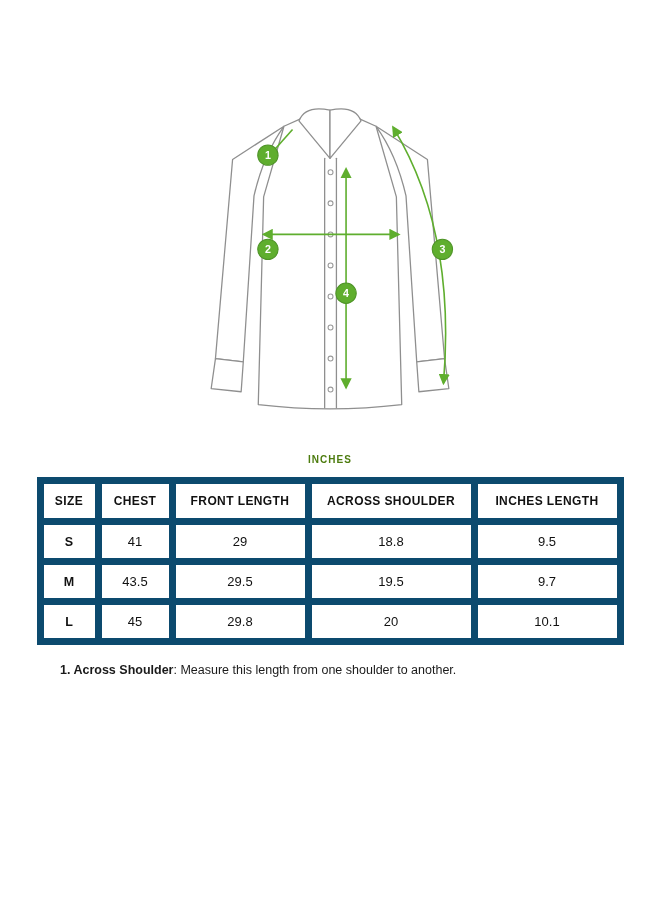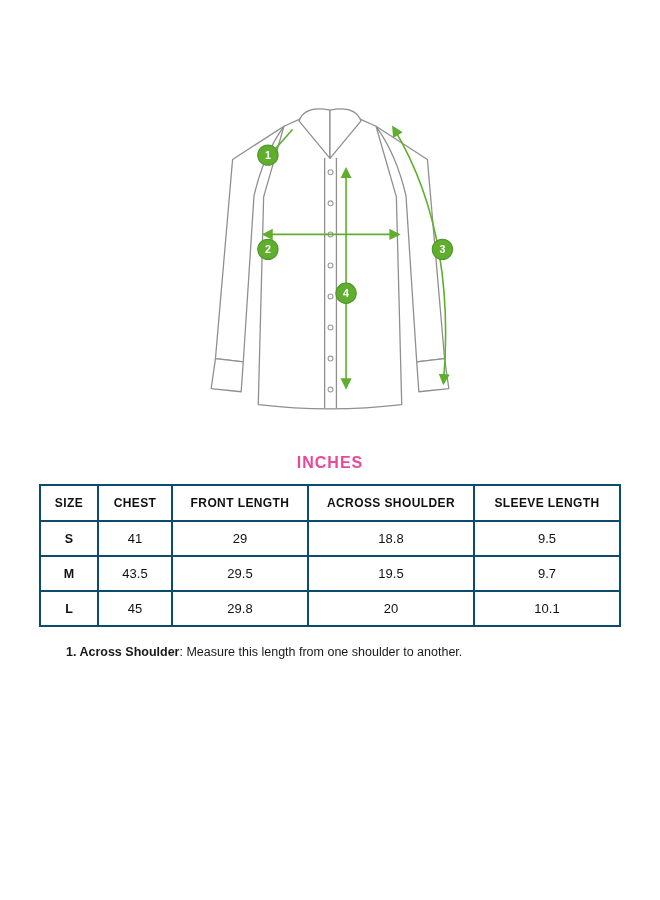--- a/index.html
+++ b/index.html
@@ -15,34 +15,34 @@
 
   .diagram-wrap {
     padding-top: 92px;
     text-align: center;
   }
   .diagram-wrap svg { display: inline-block; }
 
   .unit-label {
     margin-top: 24px;
     text-align: center;
-    font-size: 16px;
+    font-size: 10px;
     font-weight: bold;
     letter-spacing: 1px;
-    color: #ec4899;
+    color: #4d7c0f;
   }
 
   table.size-table {
     width: 580px;
     margin: 12px auto 0 auto;
     border-collapse: collapse;
     table-layout: fixed;
   }
   table.size-table th, table.size-table td {
-    border: 2px solid #0c4a6e;
+    border: 7px solid #0c4a6e;
     text-align: center;
     vertical-align: middle;
   }
   table.size-table th {
     font-size: 12px;
     font-weight: bold;
     letter-spacing: 0.4px;
     padding: 10px 4px;
     color: #111;
     background: #ffffff;
@@ -55,21 +55,21 @@
   table.size-table td.size-cell {
     font-weight: bold;
     font-size: 12.5px;
   }
 
   .notes {
     margin: 18px 0 0 60px;
     width: 560px;
   }
   .notes p {
-    margin: 0 0 8px 6px;
+    margin: 0 0 8px 0;
     font-size: 12.5px;
     line-height: 15px;
     color: #1a1a1a;
   }
   .notes .nb { font-weight: bold; }
 
   svg text.callout-num {
     font-family: "Liberation Sans", sans-serif;
     font-size: 10px;
     font-weight: bold;
@@ -152,21 +152,21 @@
         <col style="width:136px">
         <col style="width:166px">
         <col style="width:146px">
     </colgroup>
     <thead>
       <tr>
         <th>SIZE</th>
         <th>CHEST</th>
         <th>FRONT LENGTH</th>
         <th>ACROSS SHOULDER</th>
-        <th>SLEEVE LENGTH</th>
+        <th>INCHES LENGTH</th>
       </tr>
     </thead>
     <tbody>
       <tr>
         <td class="size-cell">S</td>
         <td>41</td>
         <td>29</td>
         <td>18.8</td>
         <td>9.5</td>
       </tr>

